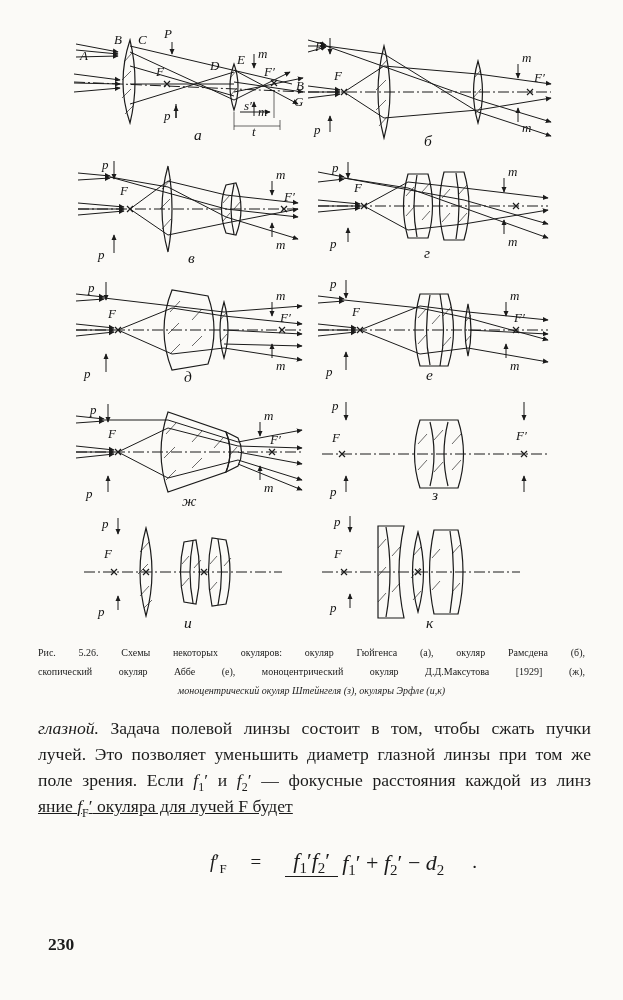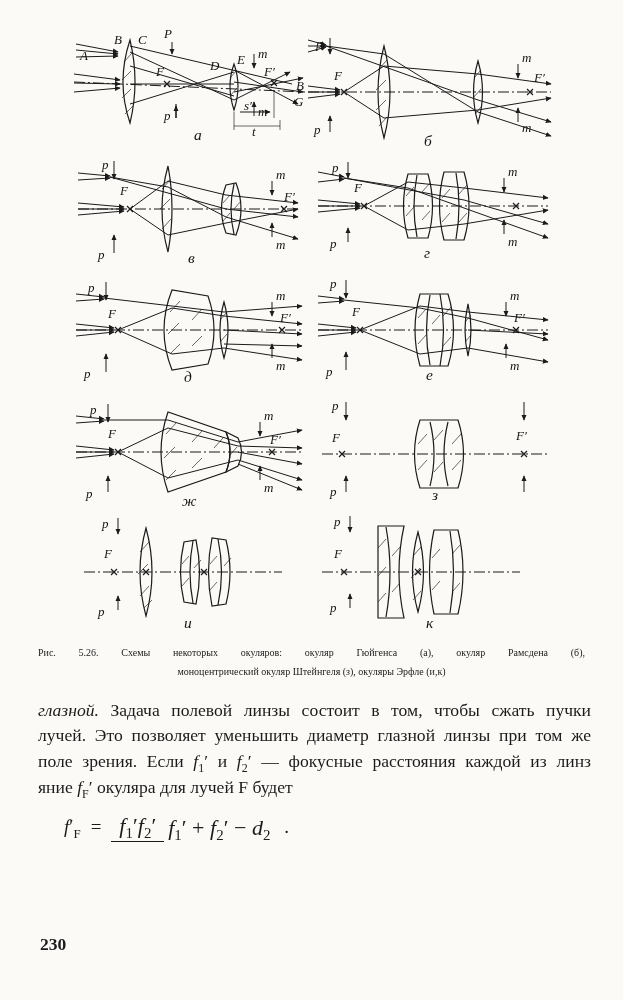--- a/index.html
+++ b/index.html
@@ -13,36 +13,36 @@
   .figure svg{position:absolute;overflow:visible;}
   .s{stroke:#1b1b1b;fill:none;stroke-width:1.2;}
   .r{stroke:#1b1b1b;fill:none;stroke-width:1;}
   .h{stroke:#1b1b1b;fill:none;stroke-width:.65;}
   .ax{stroke:#1b1b1b;fill:none;stroke-width:1;stroke-dasharray:11 3 2 3;}
   text.l{font:italic 13px "Liberation Serif",serif;fill:#141414;}
   text.cap{font:italic 15.5px "Liberation Serif",serif;fill:#141414;}
   
   .caption{margin:8px 38px 0 38px;font-size:10px;line-height:18.8px;}
   .cap-line{text-align:justify;text-align-last:justify;}
-  .cap-line.center{text-align:right;text-align-last:center;}
+  .cap-line.center{text-align:right;text-align-last:center;font-style:italic;}
   
   .bodytext{margin:16px 32px 0 38px;font-size:17.6px;line-height:25.8px;}
   .b-line{text-align:justify;text-align-last:justify;}
-  .b-line.last{text-align-last:left;}
+  .b-line.last{text-align-last:left;text-decoration:underline;}
   .bodytext em,.formula em{font-style:italic;}
   sub{font-size:68%;line-height:0;}
   
   .formula{
-    margin:12px 0 0 64px;font-size:19px;display:flex;align-items:center;gap:10px;
+    margin:28px 0 0 64px;font-size:19px;display:flex;align-items:center;gap:24px;justify-content:center;
   }
   .frac{display:inline-flex;flex-direction:row;align-items:center;font-size:22px;}
   .frac .num{padding:0 8px 2px 8px;border-bottom:1.3px solid #1b1b1b;}
   .frac .den{padding:2px 4px 0 4px;}
   
-  .pagenum{position:absolute;left:40px;top:934px;font-size:17.5px;font-weight:600;}
+  .pagenum{position:absolute;left:48px;top:934px;font-size:17.5px;font-weight:600;}
 </style>
 </head>
 <body>
 
 <div class="page">
 
   <svg width="0" height="0" style="position:absolute">
     <defs>
       <marker id="arr" viewBox="0 0 10 10" refX="8" refY="5" markerWidth="6.5" markerHeight="6.5" orient="auto">
         <path d="M0,1 L9,5 L0,9 z" fill="#1b1b1b"></path>
@@ -477,20 +477,21 @@
       <text class="l" x="14" y="20">p</text>
       <text class="l" x="10" y="106">p</text>
       <text class="l" x="14" y="52">F</text>
       <text class="cap" x="106" y="122">к</text>
     </svg>
 
   </div>
 
   <div class="caption">
     <div class="cap-line">Рис. 5.26. Схемы некоторых окуляров: окуляр Гюйгенса (а), окуляр Рамсдена (б),</div>
+    <div class="cap-line">скопический окуляр Аббе (е), моноцентрический окуляр Д.Д.Максутова [1929] (ж),</div>
     <div class="cap-line center">моноцентрический окуляр Штейнгеля (з), окуляры Эрфле (и,к)</div>
   </div>
 
   <div class="bodytext">
     <div class="b-line"><em>глазной.</em><span> Задача полевой линзы состоит в том, чтобы сжать пучки</span></div>
     <div class="b-line"><span>лучей. Это позволяет уменьшить диаметр глазной линзы при том же</span></div>
     <div class="b-line"><span>поле зрения. Если </span><em>f</em><sub>1</sub><span>′</span><span> и </span><em>f</em><sub>2</sub><span>′</span><span> — фокусные расстояния каждой из линз</span></div>
     <div class="b-line last"><span>яние </span><em>f</em><sub>F</sub><span>′</span><span> окуляра для лучей F будет</span></div>
   </div>
 

